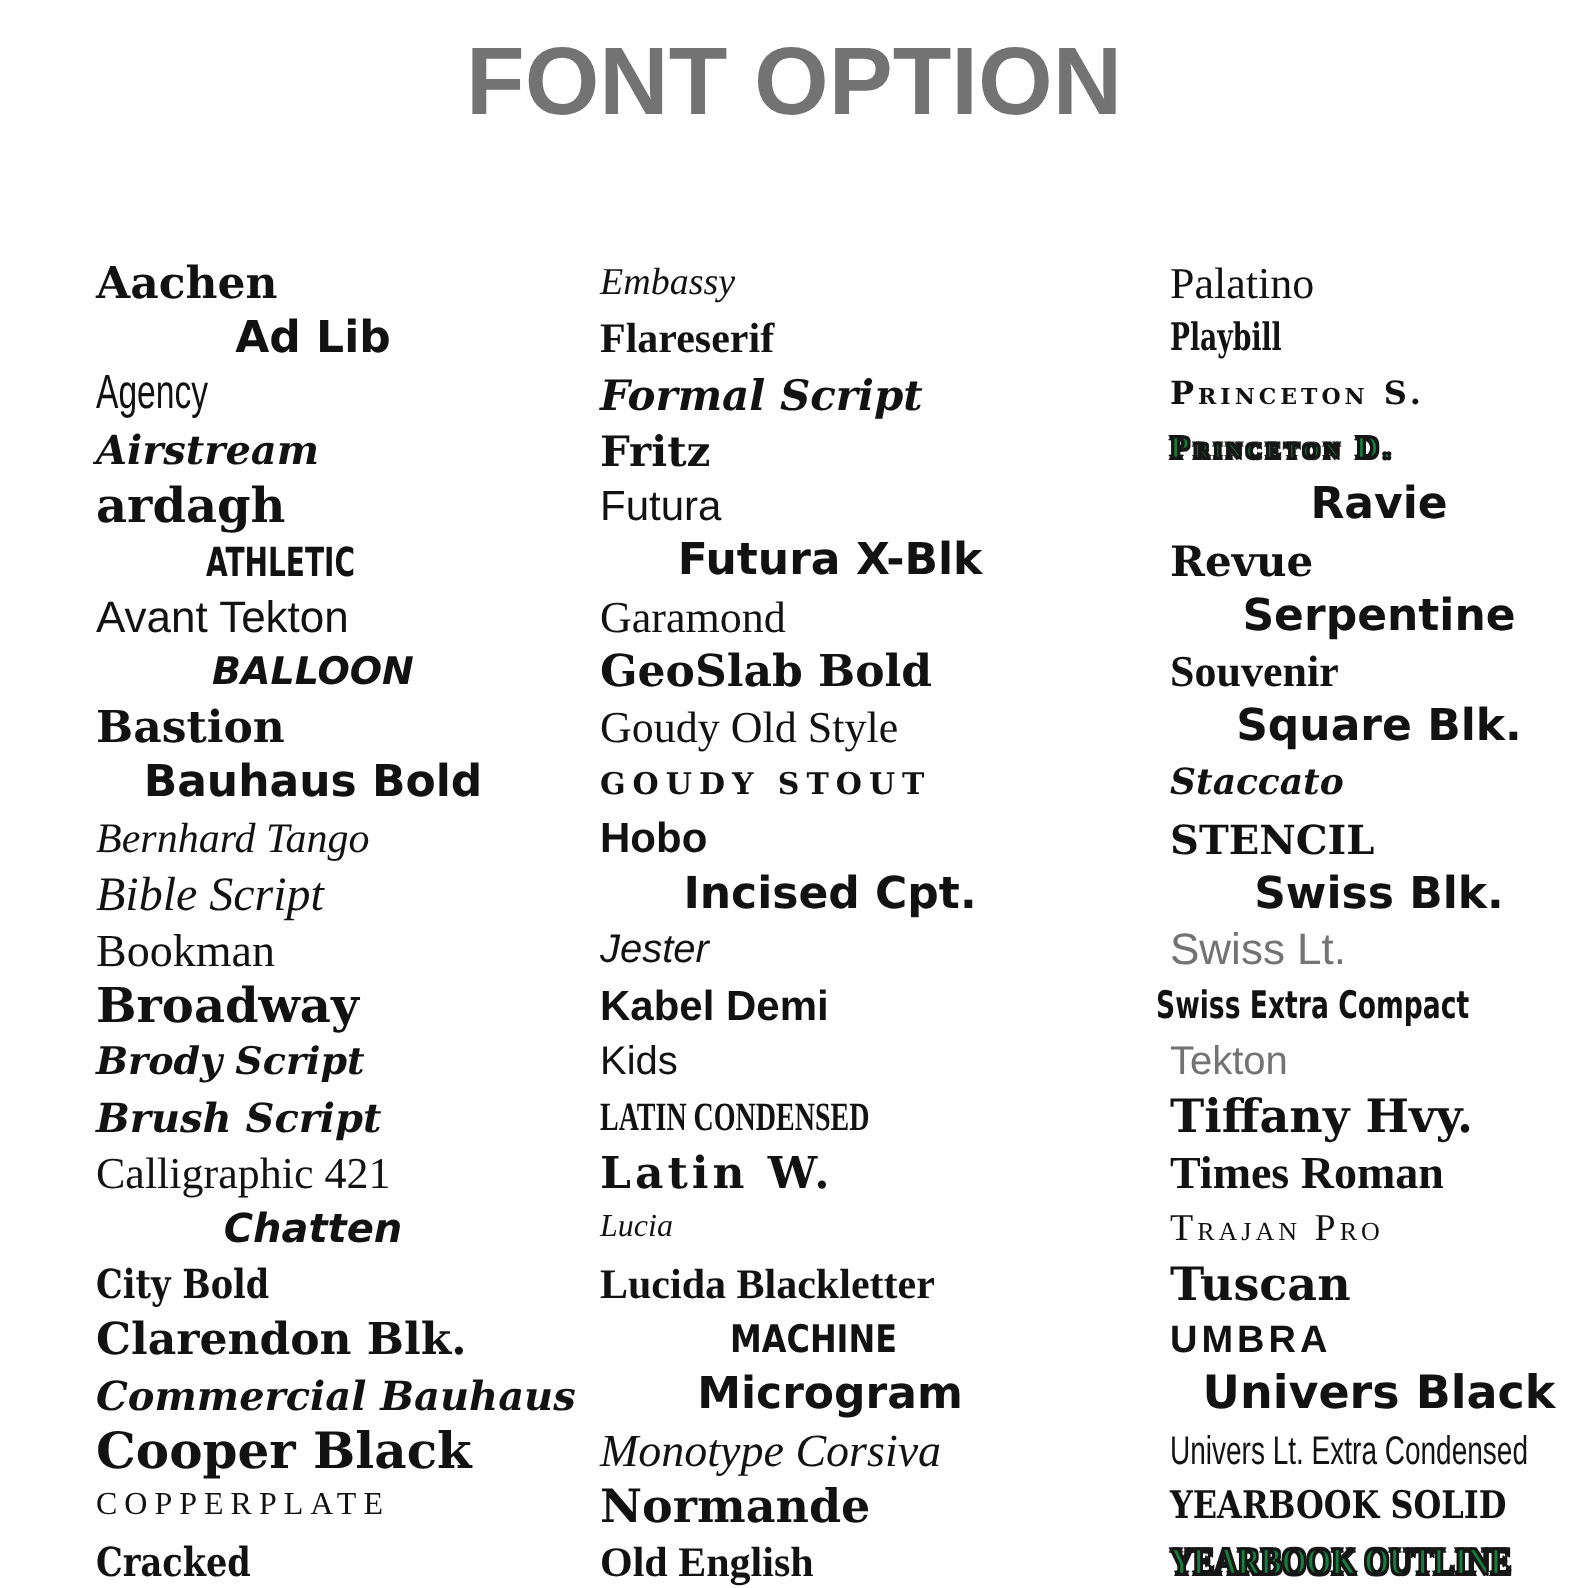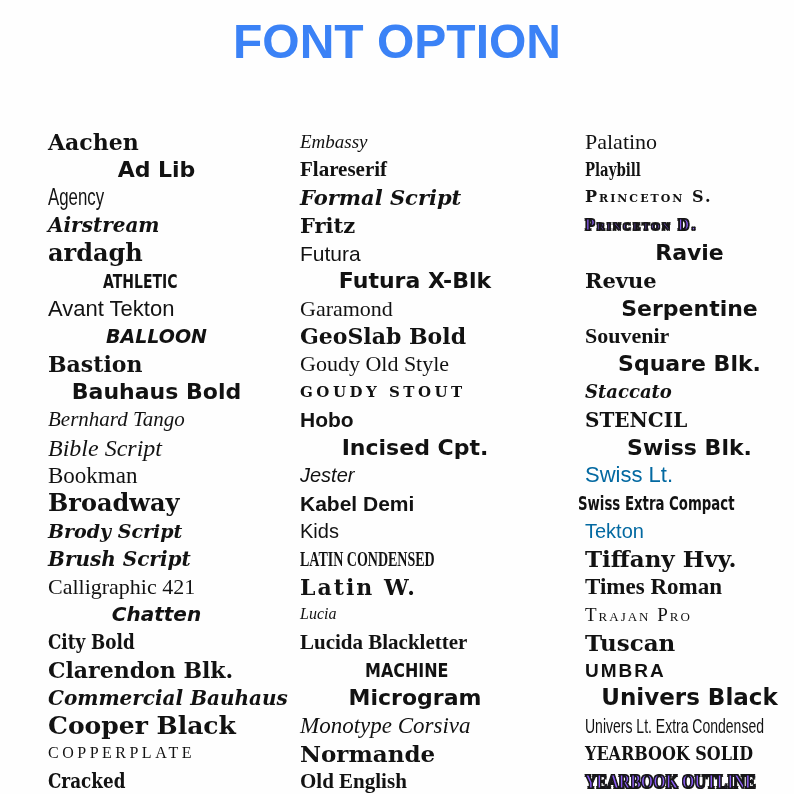--- a/index.html
+++ b/index.html
@@ -7,21 +7,21 @@
   body { font-family:"Liberation Sans", sans-serif; color:#111; }
 
   .page { width:794px; height:794px; padding-top:14px; }
 
   h1.title {
     text-align:center;
     font-family:"Liberation Sans", sans-serif;
     font-weight:900;
     font-size:48px;
     letter-spacing:0px;
-    color:#3b82f6;
+    color:#737373;
     margin-bottom:14px;
   }
 
   .columns { display:flex; width:794px; }
   .col { width:265px;margin-top:45px; }
   .col.c1 { padding-left:48px; }
   .col.c2 { padding-left:35px; }
   .col.c3 { width:264px; padding-left:55px; }
 
   .font-item {
@@ -46,25 +46,25 @@
 
   
   .cond     > span { transform:scaleX(0.70); }
   .semicond > span { transform:scaleX(0.84); }
   .sp1  { letter-spacing:2px; }
   .sp2  { letter-spacing:3.5px; }
   .lc   { text-transform:lowercase; }
   .smallcaps { font-variant:small-caps; }
 
   .outline {
-    color:#8b5cf6;
+    color:#15803d;
     -webkit-text-stroke:1.2px #161616;
     text-shadow:-1px -1px 0 #161616, 1px -1px 0 #161616, -1px 1px 0 #161616, 1px 1px 0 #161616;
   }
-  .soft { color:#0369a1; }
+  .soft { color:#737373; }
 
   
   .sz15{font-size:15px;} .sz16{font-size:16px;}
   .sz18{font-size:18px;} .sz19{font-size:19px;} .sz20{font-size:20px;}
   .sz21{font-size:21px;} .sz22{font-size:22px;} .sz23{font-size:23px;}
   .sz24{font-size:24px;} .sz25{font-size:25px;}
 </style>
 </head>
 <body>
 

